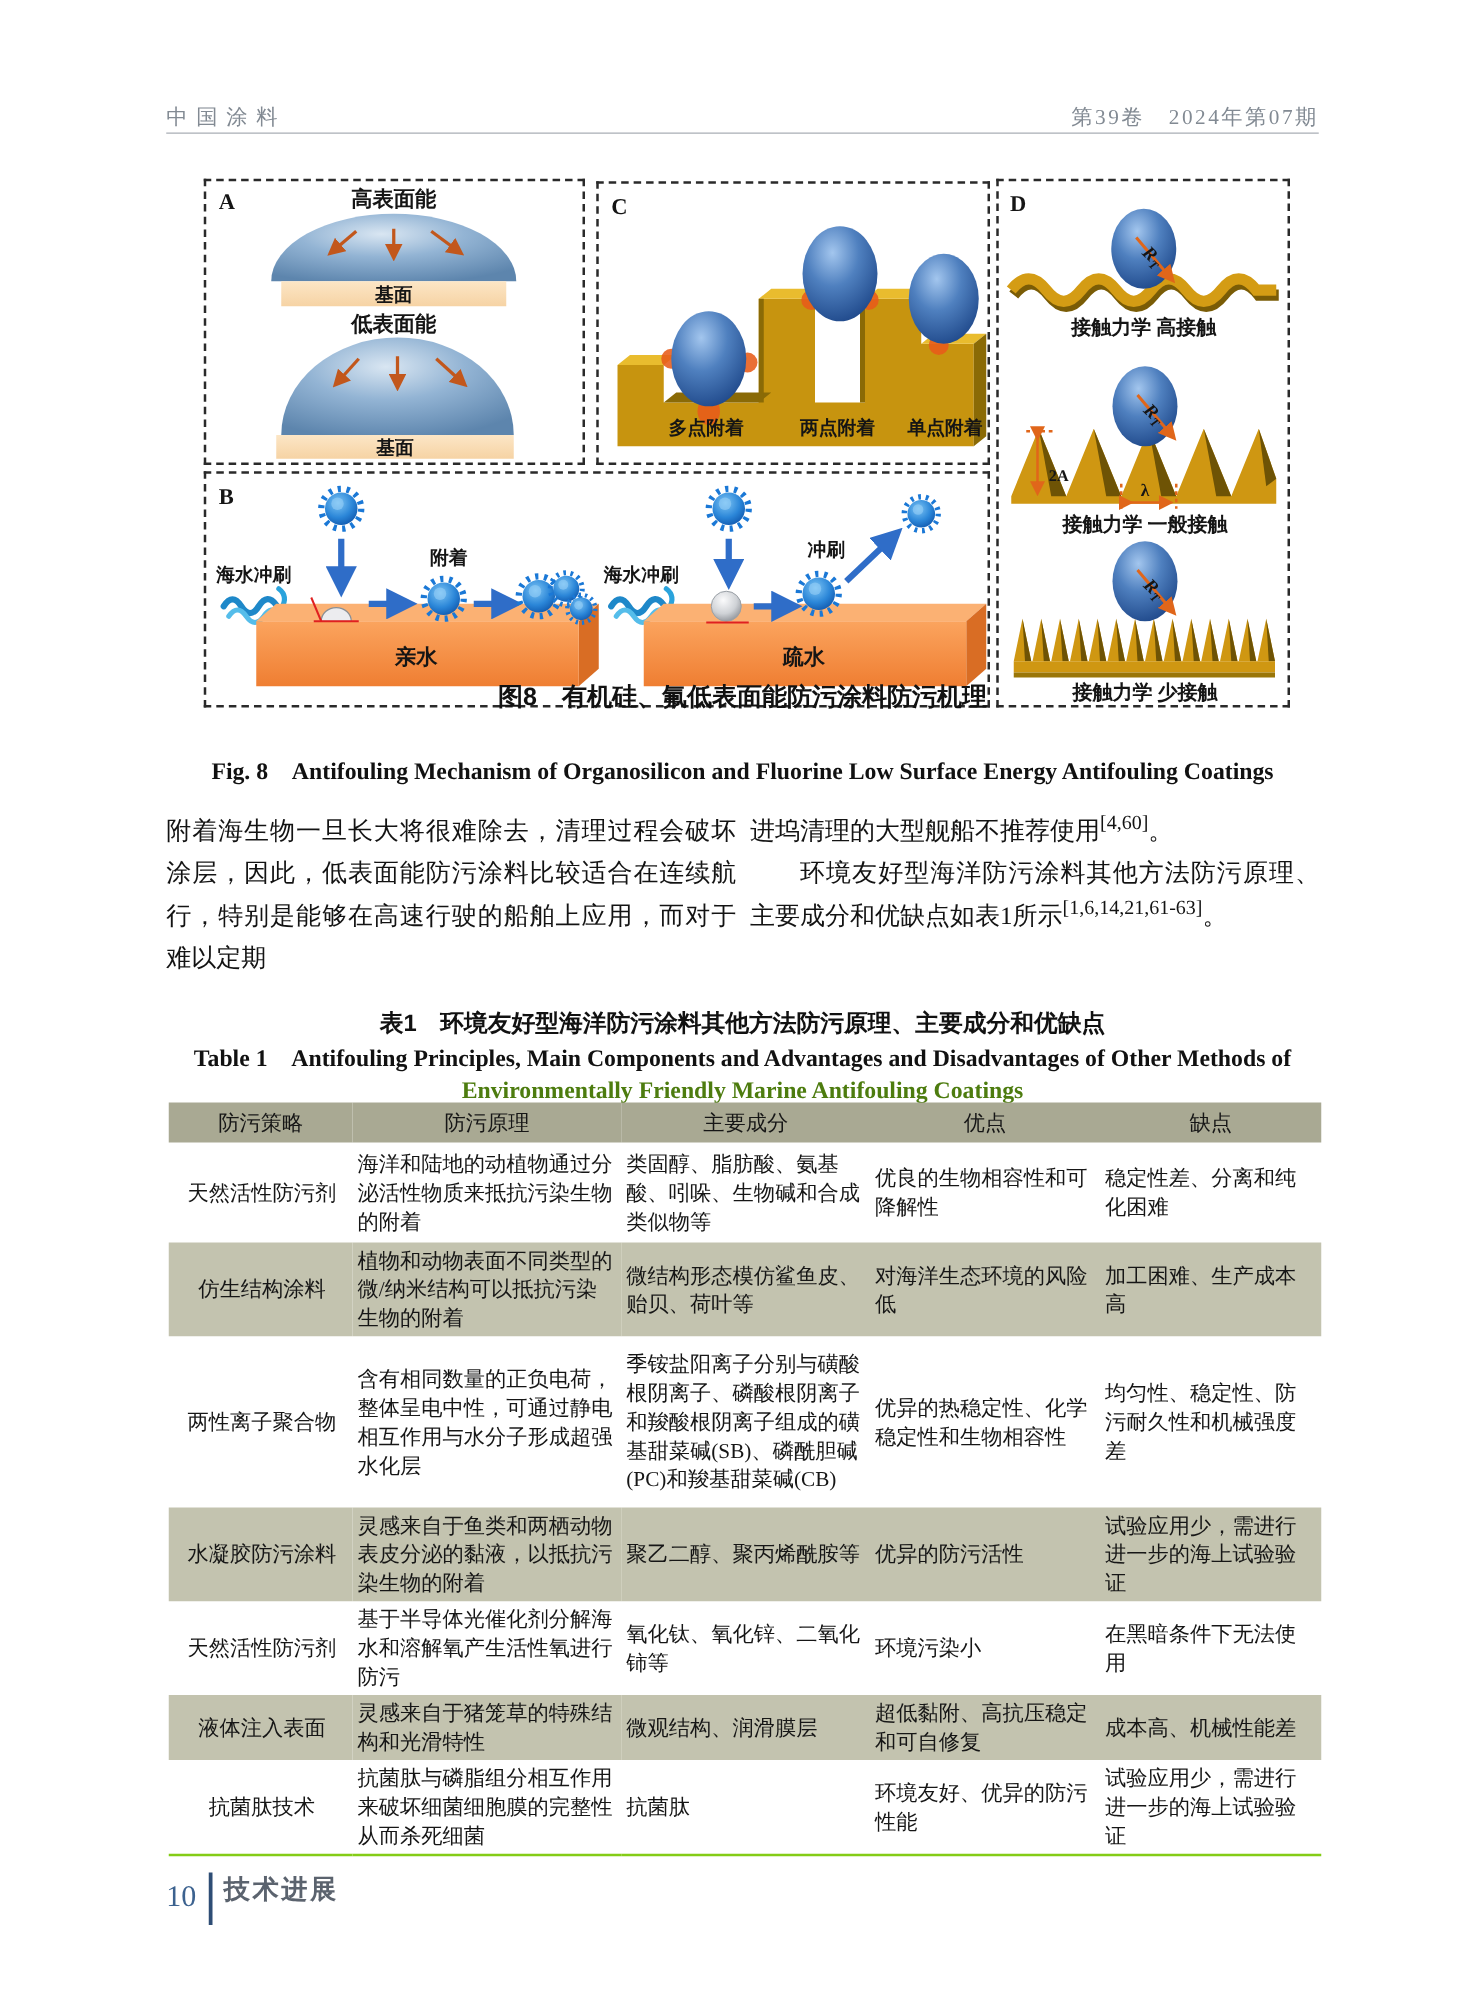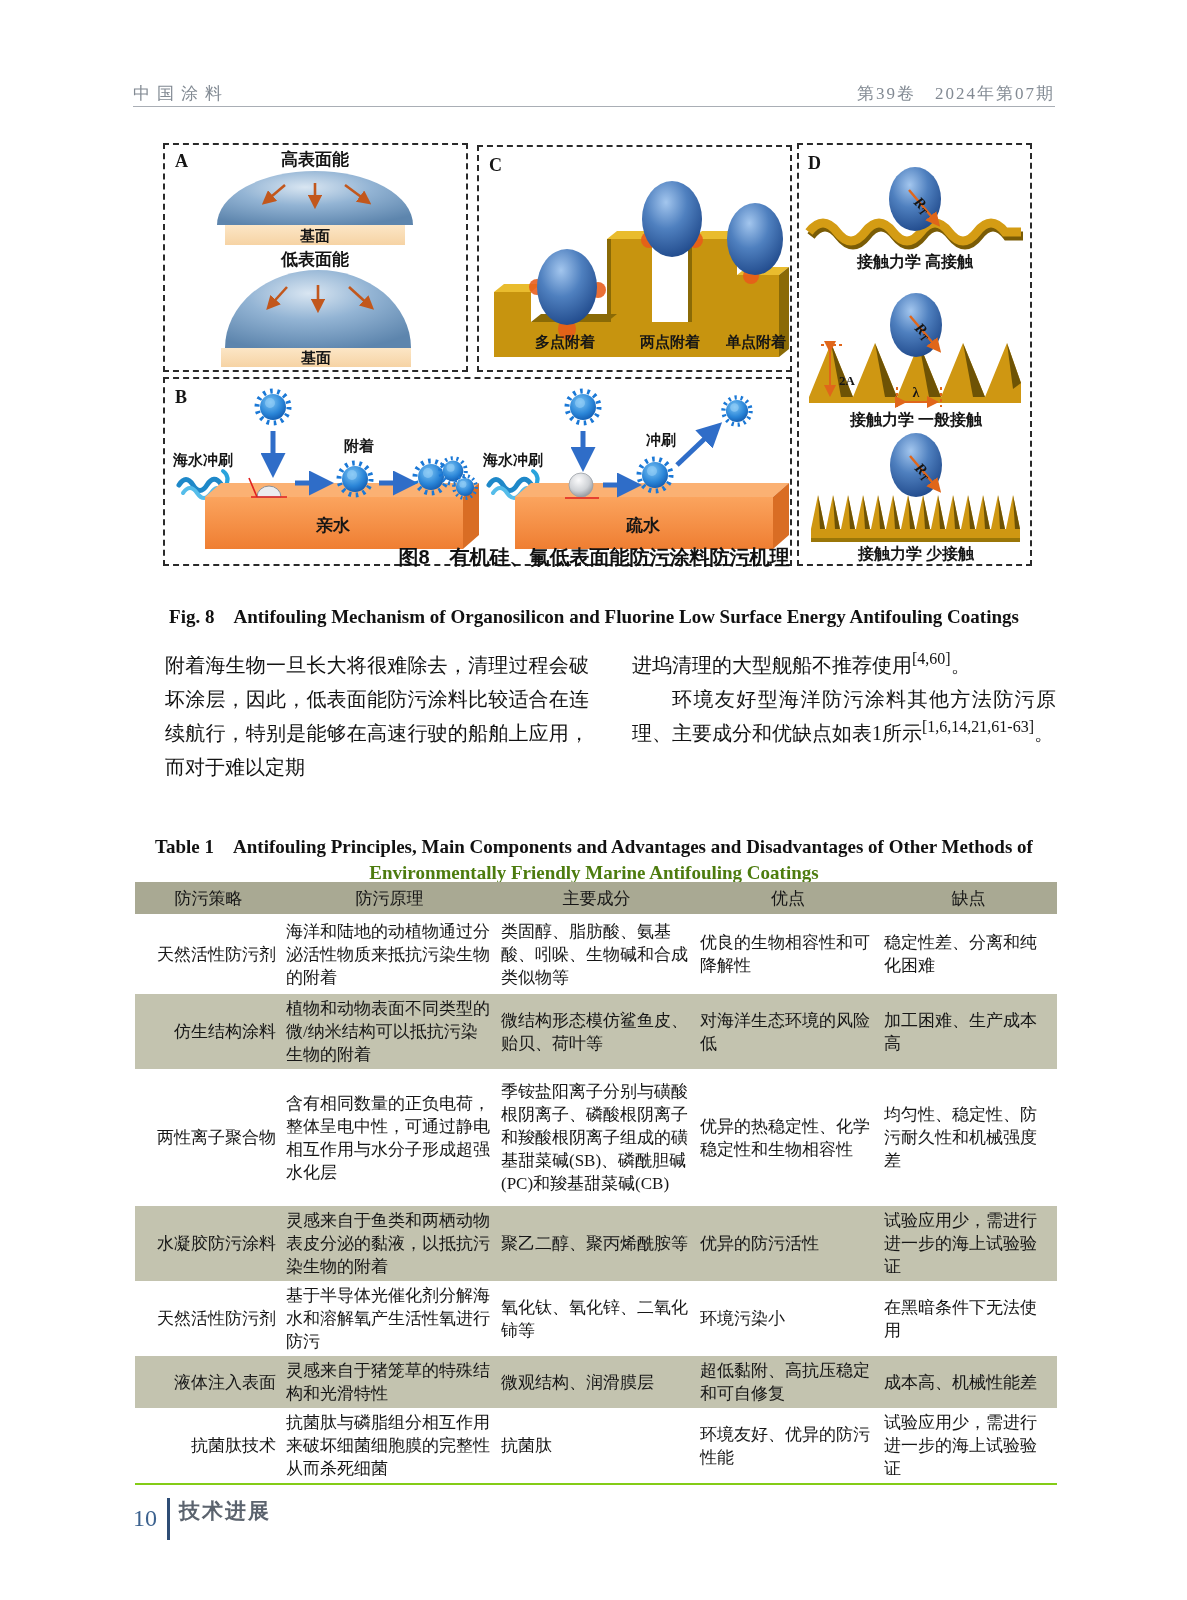--- a/index.html
+++ b/index.html
@@ -20,42 +20,42 @@
   #panelB { left:163px; top:377px; width:629px; height:189px; }
 
   .fig-cap-zh { position:absolute; left:133px; top:544px; width:922px; text-align:center;
                 font-family:"Liberation Sans", sans-serif; font-weight:bold; font-size:20px; color:#111; }
   .fig-cap-en { position:absolute; left:133px; top:604px; width:922px; text-align:center;
                 font-weight:bold; font-size:19px; color:#111; }
 
   
   .col { position:absolute; top:648px; width:456px; font-size:20px; line-height:34px;
          text-align:justify; color:#131313; }
-  .col p { text-align:justify;margin-left:32px; }
+  .col p { text-align:justify; }
   #colL { left:133px; }
   #colR { left:600px; }
   #colR .indent { text-indent:2em; }
   sup.ref { font-size:16px; line-height:0; }
 
   
   .tbl-title-zh  { position:absolute; left:133px; top:806px; width:922px; text-align:center;
                    font-family:"Liberation Sans", sans-serif; font-weight:bold; font-size:19px; color:#111; }
   .tbl-title-en1 { position:absolute; left:133px; top:834px; width:922px; text-align:center;
                    font-weight:bold; font-size:19px; color:#111; }
   .tbl-title-en2 { position:absolute; left:133px; top:862px; width:922px; text-align:center;
                    font-weight:bold; font-size:19px; color:#4d7c0f; }
 
   
   table.af { position:absolute; left:135px; top:882px; width:922px; border-collapse:collapse;
              table-layout:fixed; font-size:17px; line-height:23px; color:#161616;
              border-bottom:2px solid #84cc16; }
   table.af th { background:#a9a993; font-weight:normal; font-size:17px; height:32px;
                 text-align:center; vertical-align:middle; }
   table.af td { vertical-align:middle; padding:3px 6px 3px 4px; }
-  table.af td.strat { text-align:right; padding-left:8px; }
+  table.af td.strat { text-align:center; padding-left:8px; }
   table.af tbody tr:nth-child(even) { background:#c3c3af; }
   .w1{width:147px}.w2{width:215px}.w3{width:199px}.w4{width:184px}.w5{width:177px}
 
   
   .ftr-num  { position:absolute; left:133px; top:1505px; font-size:24px; color:#3c628f; }
   .ftr-bar  { position:absolute; left:167px; top:1498px; width:3px; height:42px; background:#2e4d75; }
   .ftr-zh   { position:absolute; left:179px; top:1497px; font-family:"Liberation Sans", sans-serif;
               font-weight:bold; font-size:21px; color:#5b636e; letter-spacing:2px; }
   .ftr-en   { position:absolute; left:180px; top:1607px; font-size:13px; color:#a16207; }
 
@@ -309,20 +309,21 @@
   <div class="fig-cap-en">Fig. 8　Antifouling Mechanism of Organosilicon and Fluorine Low Surface Energy Antifouling Coatings</div>
 
   <div class="col" id="colL">
     <p>附着海生物一旦长大将很难除去，清理过程会破坏涂层，因此，低表面能防污涂料比较适合在连续航行，特别是能够在高速行驶的船舶上应用，而对于难以定期</p>
   </div>
   <div class="col" id="colR">
     <p><span>进坞清理的大型舰船不推荐使用</span><sup class="ref">[4,60]</sup><span>。</span></p>
     <p class="indent"><span>环境友好型海洋防污涂料其他方法防污原理、主要成分和优缺点如表1所示</span><sup class="ref">[1,6,14,21,61-63]</sup><span>。</span></p>
   </div>
 
+  <div class="tbl-title-zh">表1　环境友好型海洋防污涂料其他方法防污原理、主要成分和优缺点</div>
   <div class="tbl-title-en1">Table 1　Antifouling Principles, Main Components and Advantages and Disadvantages of Other Methods of</div>
   <div class="tbl-title-en2">Environmentally Friendly Marine Antifouling Coatings</div>
 
   <table class="af">
     <thead>
       <tr>
         <th class="w1">防污策略</th>
         <th class="w2">防污原理</th>
         <th class="w3">主要成分</th>
         <th class="w4">优点</th>

